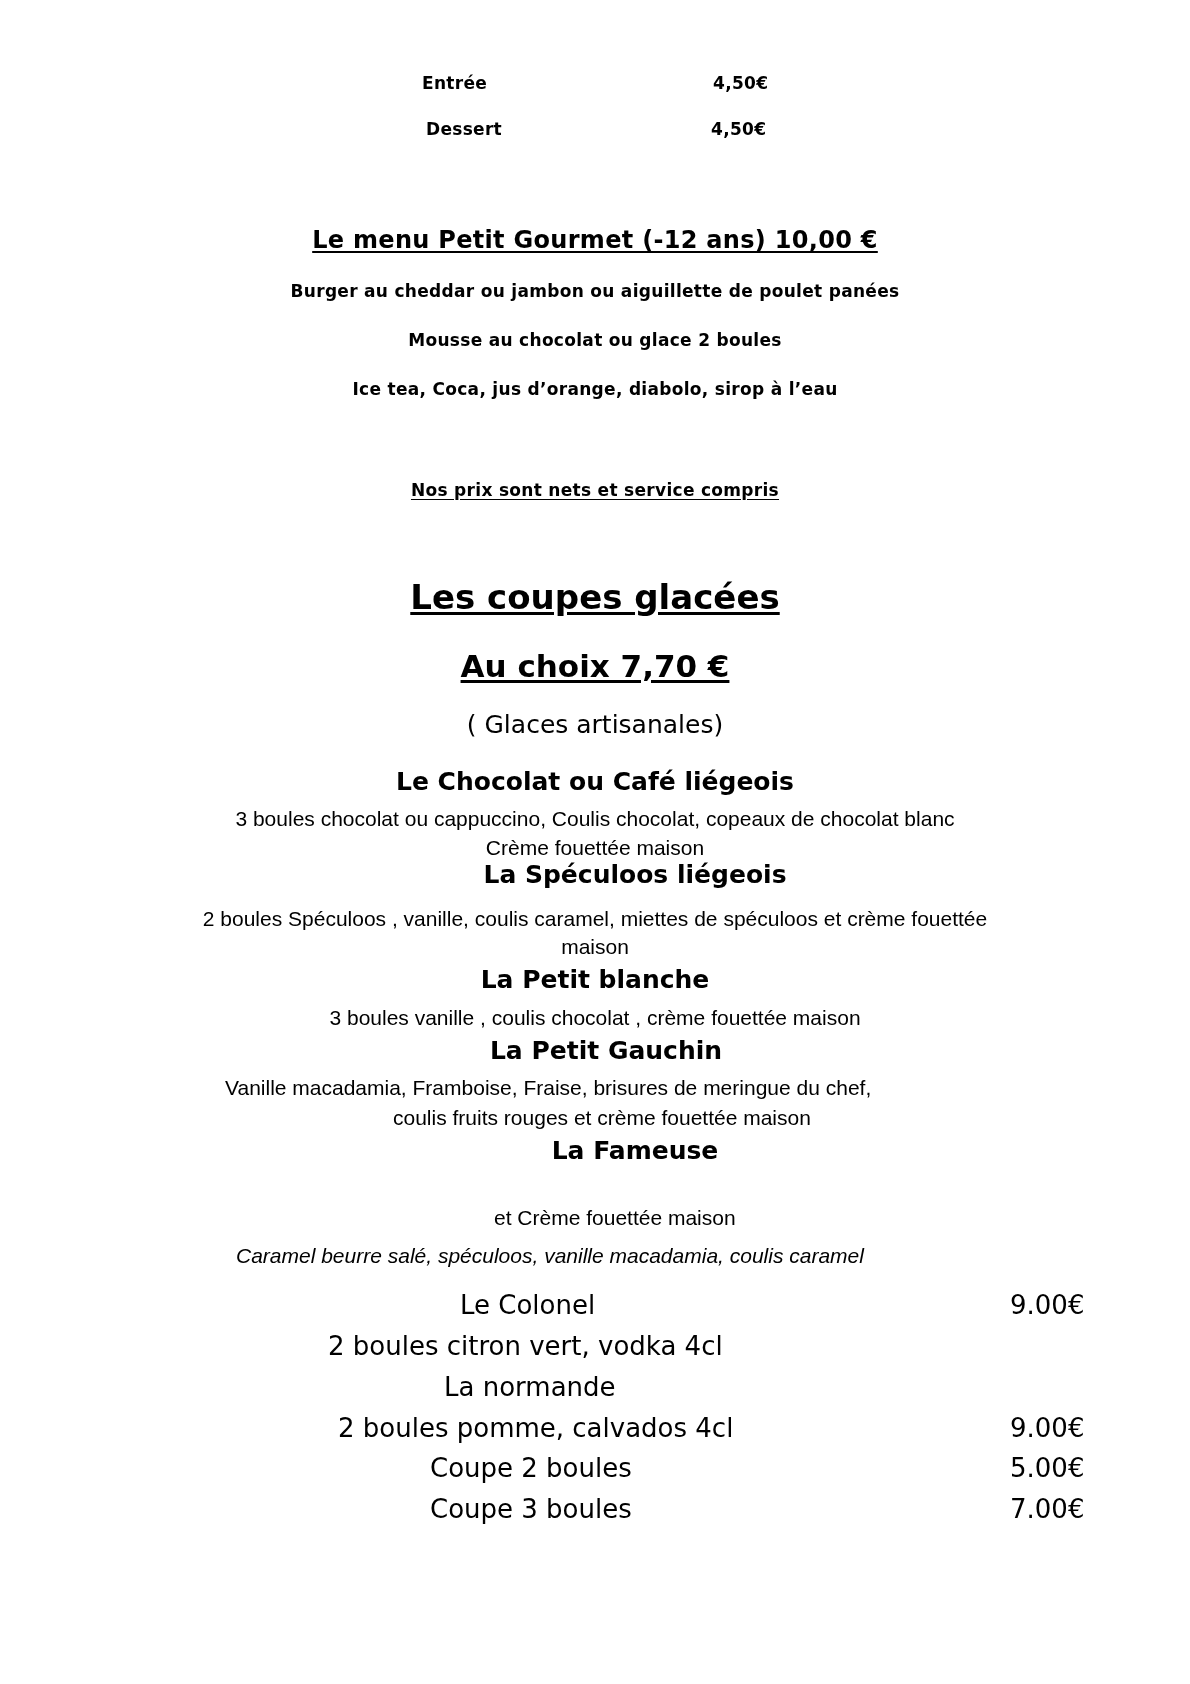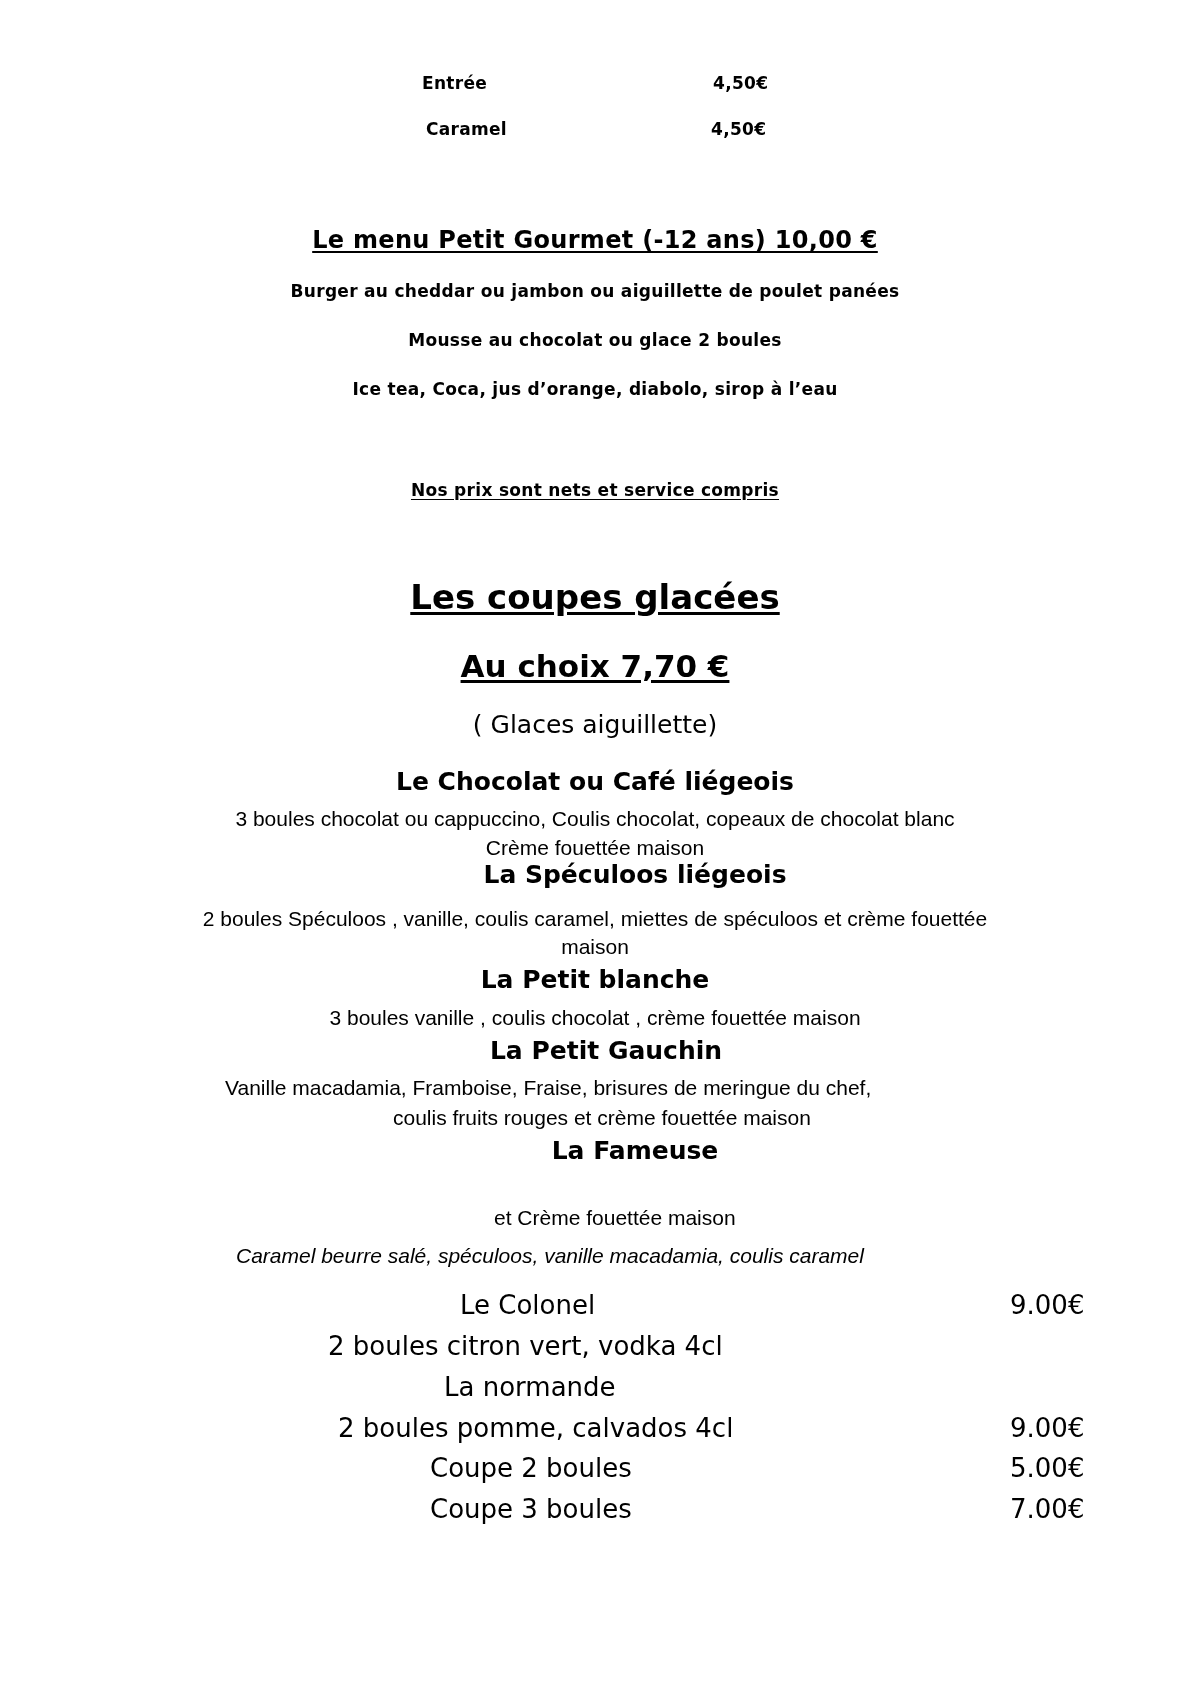--- a/index.html
+++ b/index.html
@@ -16,33 +16,33 @@
   .sub { font-size:25px; }
   .item-title { font-size:25px; font-weight:bold; }
   .desc { font-size:21px; }
   .bottom { font-size:26px; }
 </style>
 </head>
 <body>
 
 <div class="abs comic small-bold" style="left:422px; top:73px;">Entrée</div>
 <div class="abs comic small-bold" style="left:713px; top:73px;">4,50€</div>
-<div class="abs comic small-bold" style="left:426px; top:119px;">Caramel</div>
+<div class="abs comic small-bold" style="left:426px; top:119px;">Dessert</div>
 <div class="abs comic small-bold" style="left:711px; top:119px;">4,50€</div>
 
 <div class="center comic small-bold u" style="top:226px; font-size:24px;">Le menu Petit Gourmet (-12 ans) 10,00 €</div>
 <div class="center comic small-bold" style="top:281px;">Burger au cheddar ou jambon ou aiguillette de poulet panées</div>
 <div class="center comic small-bold" style="top:330px;">Mousse au chocolat ou glace 2 boules</div>
 <div class="center comic small-bold" style="top:379px;">Ice tea, Coca, jus d’orange, diabolo, sirop à l’eau</div>
 
 <div class="center comic small-bold u" style="top:480px;">Nos prix sont nets et service compris</div>
 
 <div class="center comic h-big u" style="top:577px;">Les coupes glacées</div>
 <div class="center comic h-mid u" style="top:648px;">Au choix 7,70 €</div>
-<div class="center comic sub" style="top:710px;">( Glaces aiguillette)</div>
+<div class="center comic sub" style="top:710px;">( Glaces artisanales)</div>
 
 <div class="center comic item-title" style="top:767px;">Le Chocolat ou Café liégeois</div>
 <div class="center sans desc" style="top:807px;">3 boules chocolat ou cappuccino, Coulis chocolat, copeaux de chocolat blanc</div>
 <div class="center sans desc" style="top:836px;">Crème fouettée maison</div>
 
 <div class="center comic item-title" style="top:860px;padding-left:40px;">La Spéculoos liégeois</div>
 <div class="center sans desc" style="top:907px;">2 boules Spéculoos , vanille, coulis caramel, miettes de spéculoos et crème fouettée</div>
 <div class="center sans desc" style="top:935px;">maison</div>
 
 <div class="center comic item-title" style="top:965px;">La Petit blanche</div>

